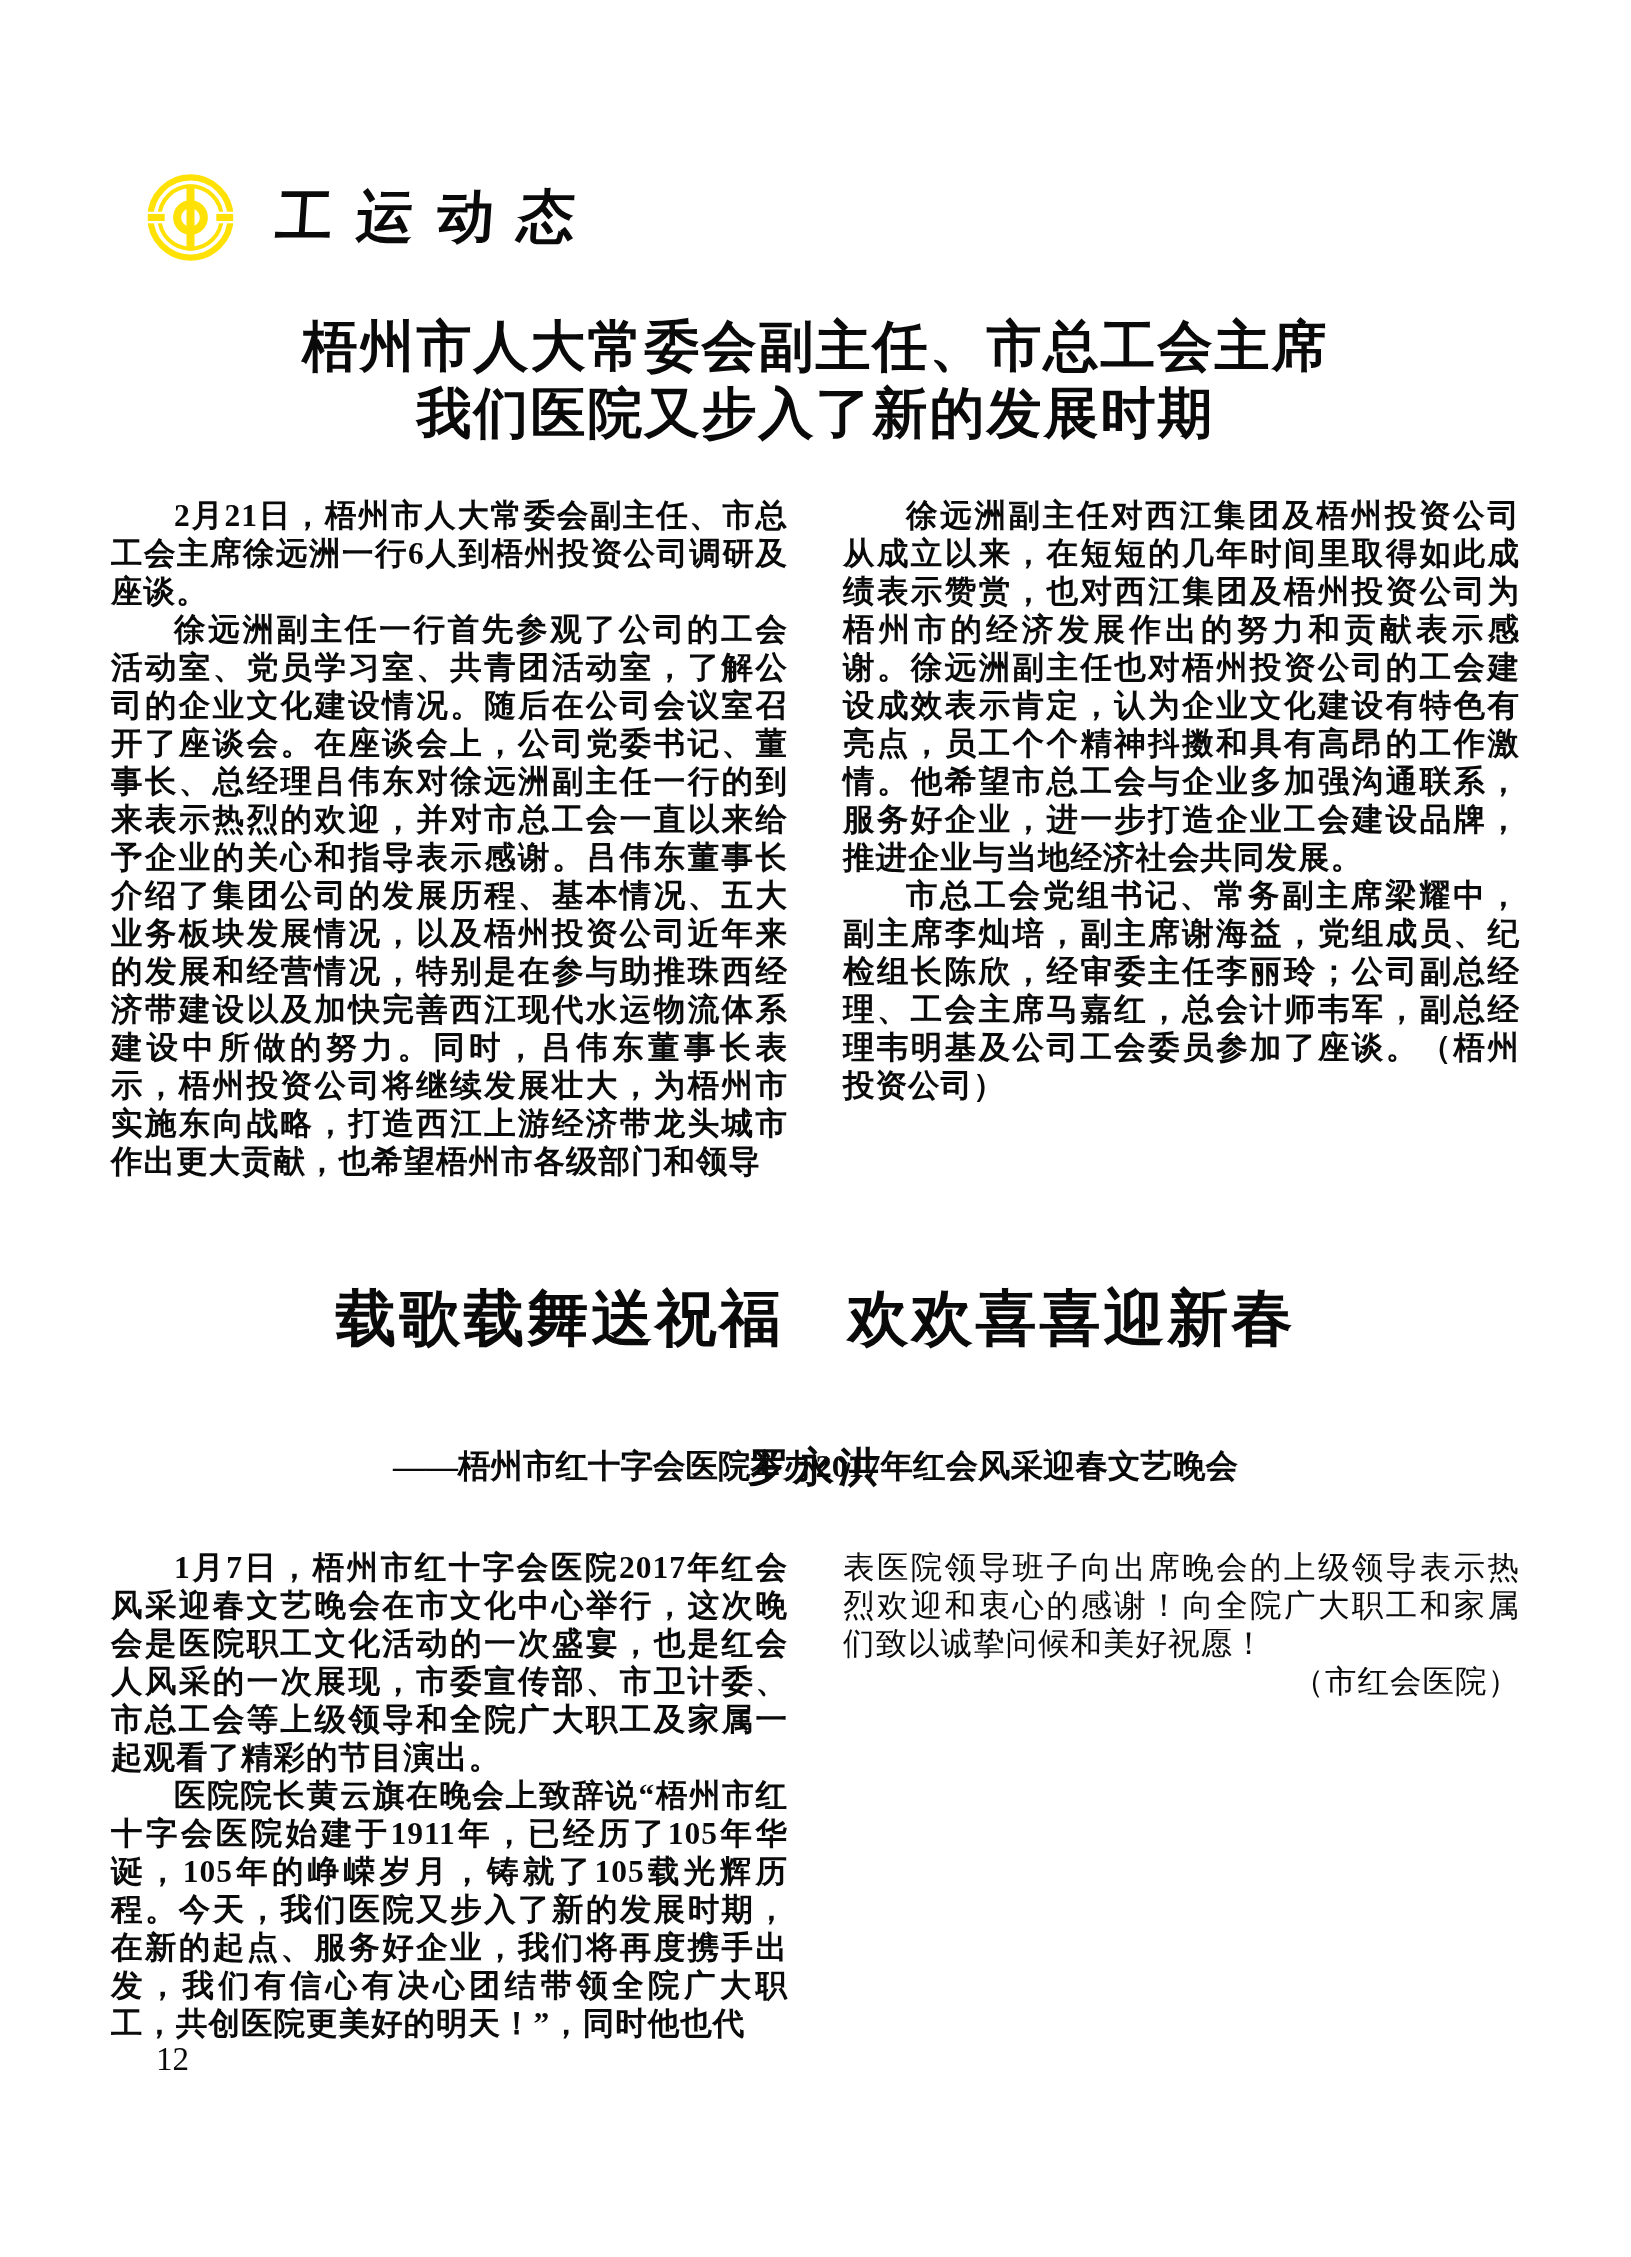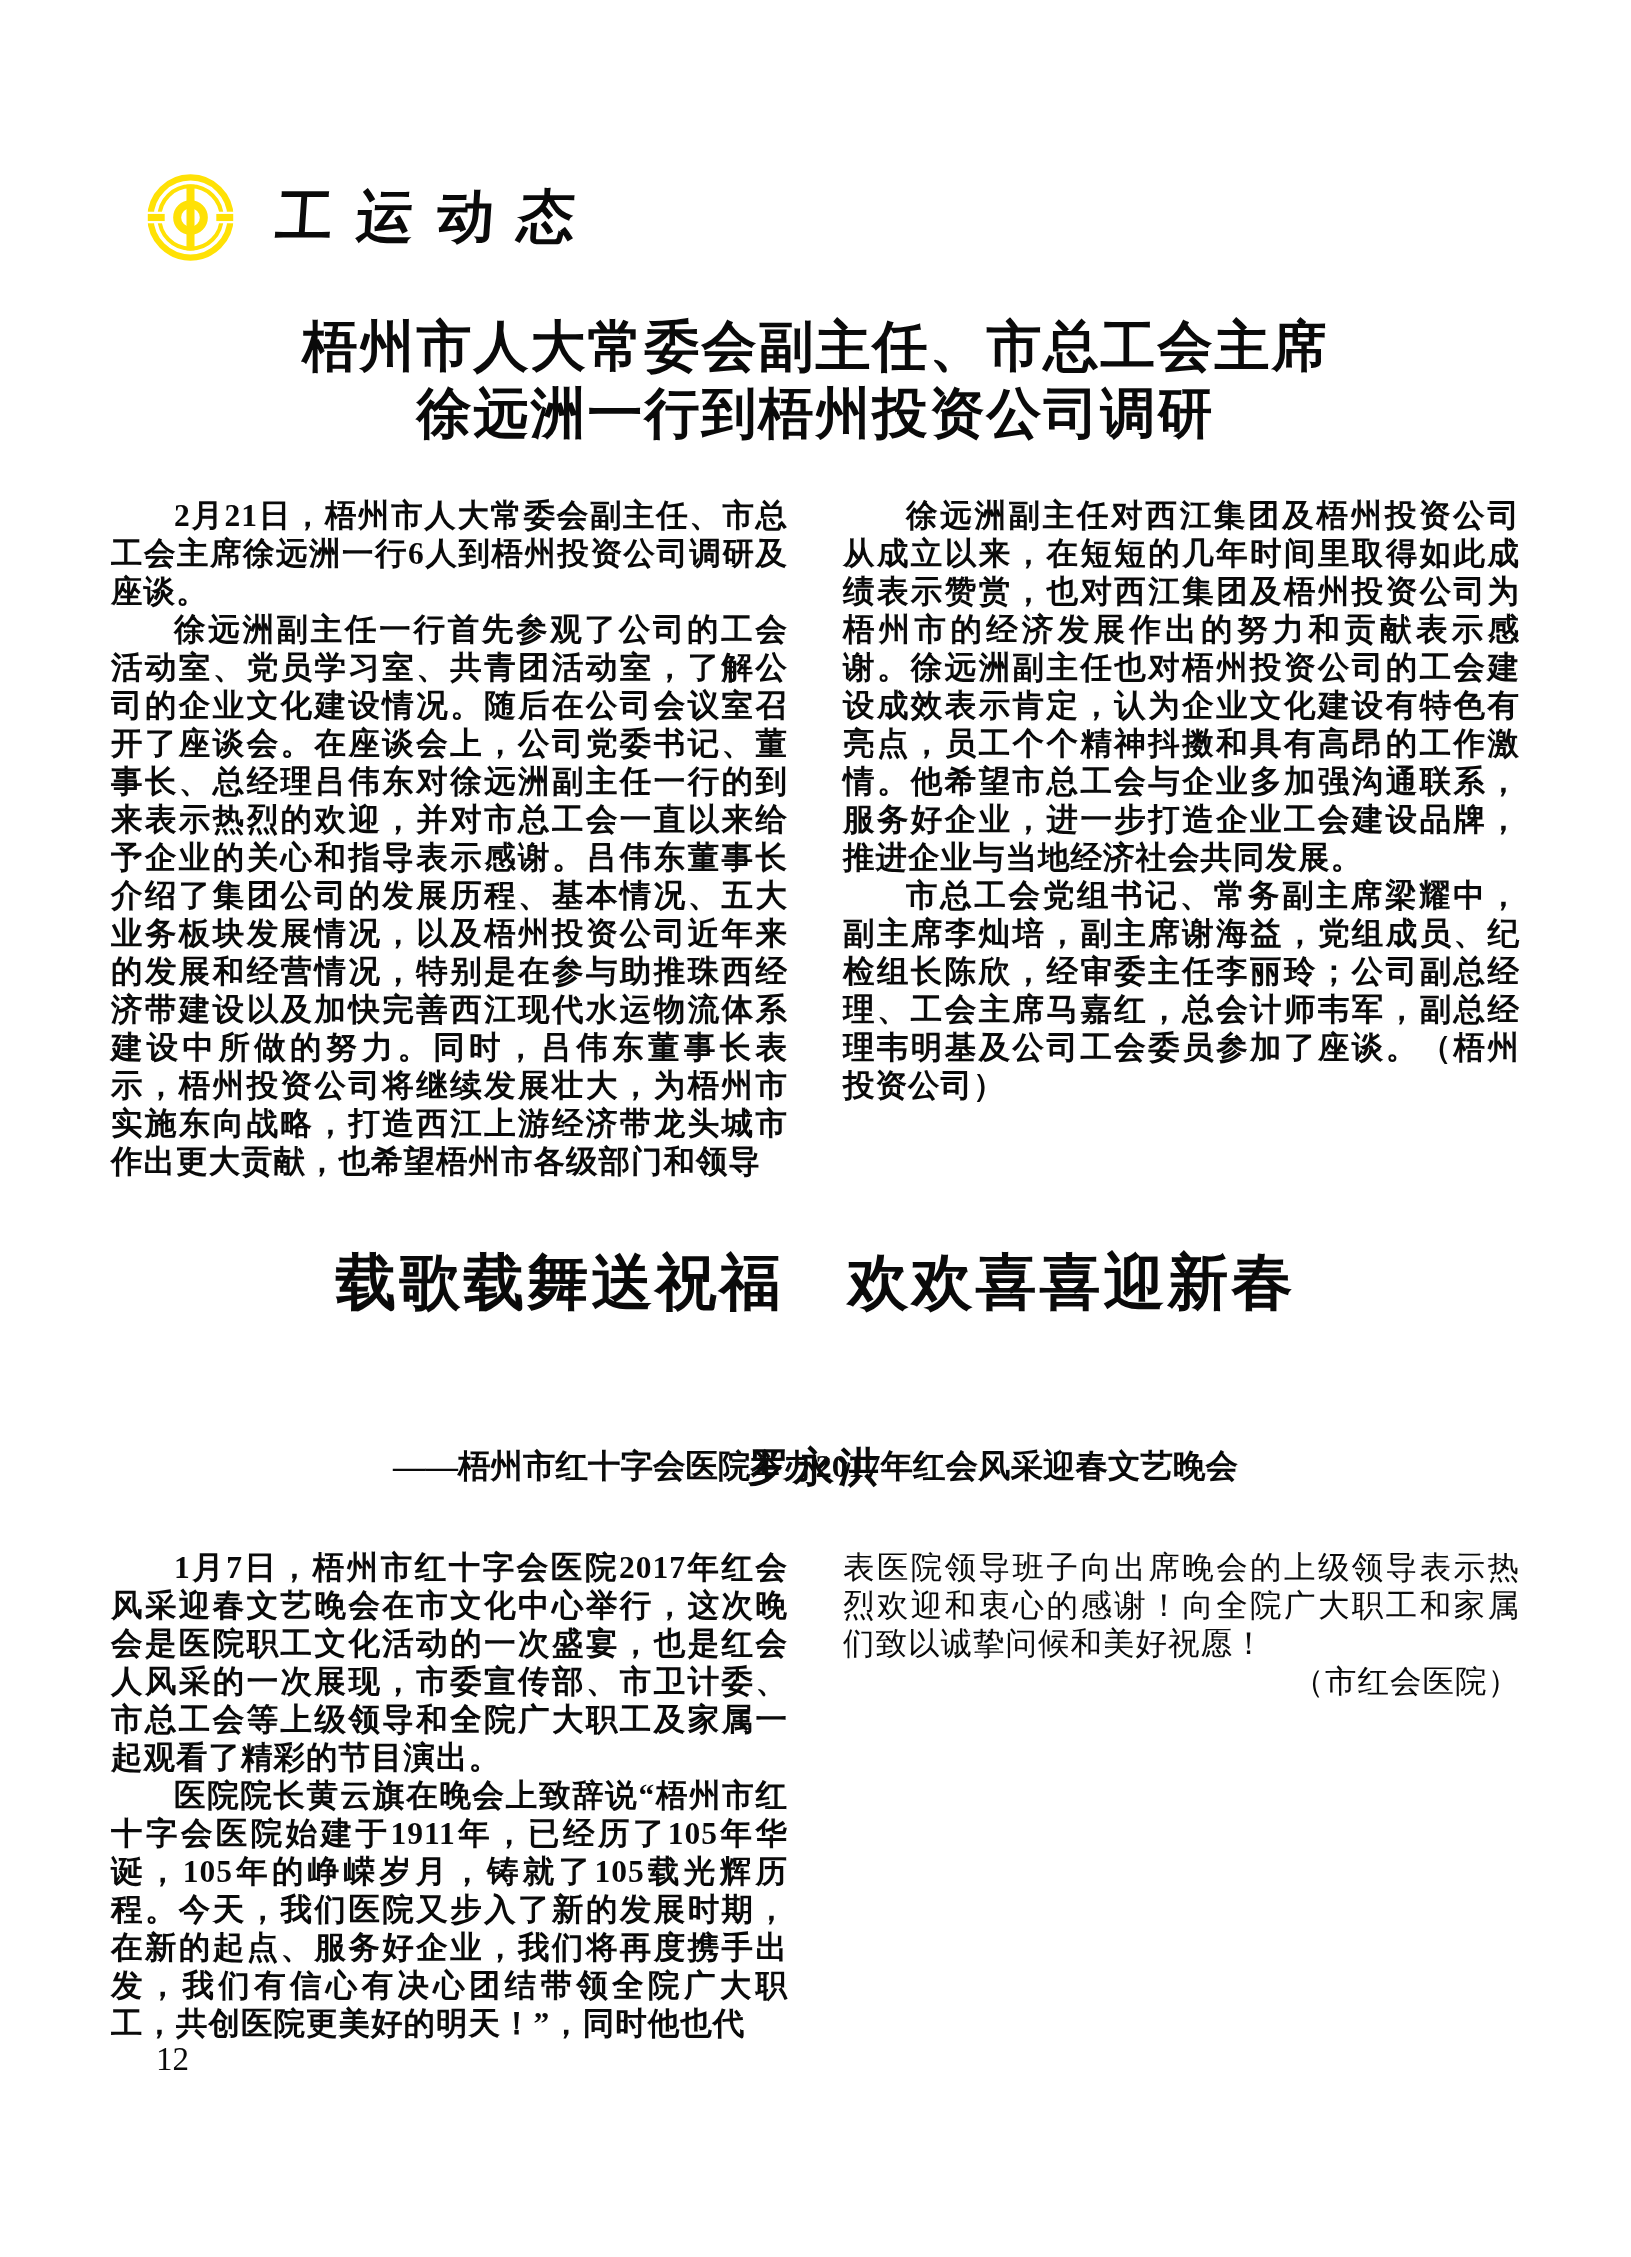--- a/index.html
+++ b/index.html
@@ -53,21 +53,21 @@
     text-justify: inter-ideograph;
   }
   .col p.indent { text-indent: 2em; font-weight: bold; }
   .col p.credit { text-align: right; text-indent: 0; }
 
   .a1-body { top: 497px; }
   .a2-body { top: 1549px; }
 
   
   .a2-title {
-    position: absolute; left: 0; top: 1248px; width: 100%;
+    position: absolute; left: 0; top: 1284px; width: 100%;
     text-align: center;
     font-weight: bold;
     font-size: 61px;
     line-height: 69px;
     letter-spacing: 3px;
   }
   .a2-subtitle {
     position: absolute; left: 0; top: 1445px; width: 100%;
     text-align: center;
     font-weight: bold;
@@ -104,21 +104,21 @@
         <rect x="79" y="46" width="19" height="8"></rect>
         <rect x="45.5" y="13" width="9" height="74"></rect>
       </g>
       <circle cx="50" cy="50" r="15" fill="none" stroke-width="9" stroke="#FFE105"></circle>
     </svg>
     <span class="section-label">工运动态</span>
   </div>
 
   <h1 class="a1-title">
     <span class="tline">梧州市人大常委会副主任、市总工会主席</span>
-    <span class="tline">徐远洲一行到梧州投资公司调研</span>
+    <span class="tline">我们医院又步入了新的发展时期</span>
   </h1>
 
   <div class="body-cols a1-body">
     <div class="col">
       <p class="indent">2月21日，梧州市人大常委会副主任、市总工会主席徐远洲一行6人到梧州投资公司调研及座谈。</p>
       <p class="indent">徐远洲副主任一行首先参观了公司的工会活动室、党员学习室、共青团活动室，了解公司的企业文化建设情况。随后在公司会议室召开了座谈会。在座谈会上，公司党委书记、董事长、总经理吕伟东对徐远洲副主任一行的到来表示热烈的欢迎，并对市总工会一直以来给予企业的关心和指导表示感谢。吕伟东董事长介绍了集团公司的发展历程、基本情况、五大业务板块发展情况，以及梧州投资公司近年来的发展和经营情况，特别是在参与助推珠西经济带建设以及加快完善西江现代水运物流体系建设中所做的努力。同时，吕伟东董事长表示，梧州投资公司将继续发展壮大，为梧州市实施东向战略，打造西江上游经济带龙头城市作出更大贡献，也希望梧州市各级部门和领导</p>
     </div>
     <div class="col">
       <p class="indent">徐远洲副主任对西江集团及梧州投资公司从成立以来，在短短的几年时间里取得如此成绩表示赞赏，也对西江集团及梧州投资公司为梧州市的经济发展作出的努力和贡献表示感谢。徐远洲副主任也对梧州投资公司的工会建设成效表示肯定，认为企业文化建设有特色有亮点，员工个个精神抖擞和具有高昂的工作激情。他希望市总工会与企业多加强沟通联系，服务好企业，进一步打造企业工会建设品牌，推进企业与当地经济社会共同发展。</p>
       <p class="indent">市总工会党组书记、常务副主席梁耀中，副主席李灿培，副主席谢海益，党组成员、纪检组长陈欣，经审委主任李丽玲；公司副总经理、工会主席马嘉红，总会计师韦军，副总经理韦明基及公司工会委员参加了座谈。（梧州投资公司）</p>

